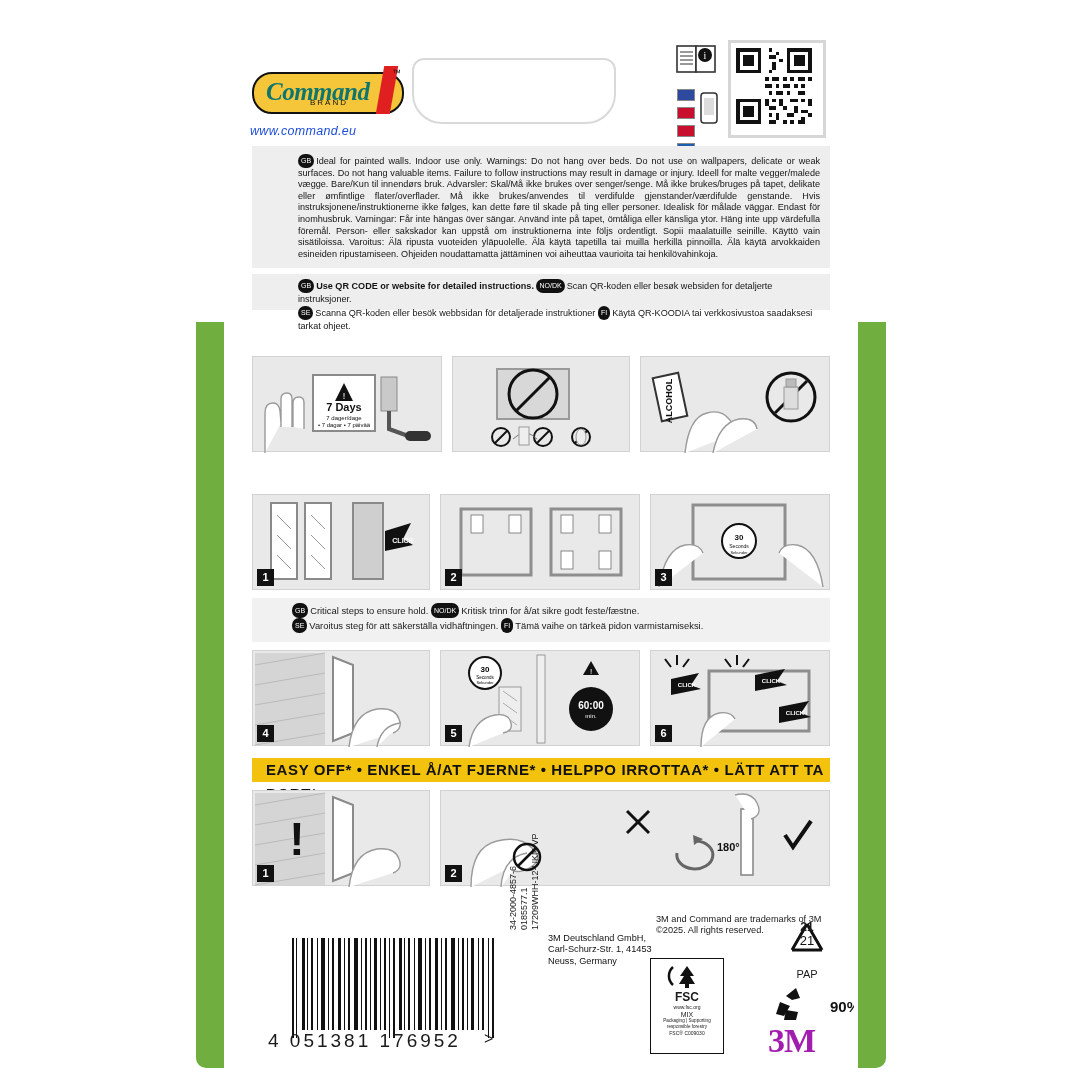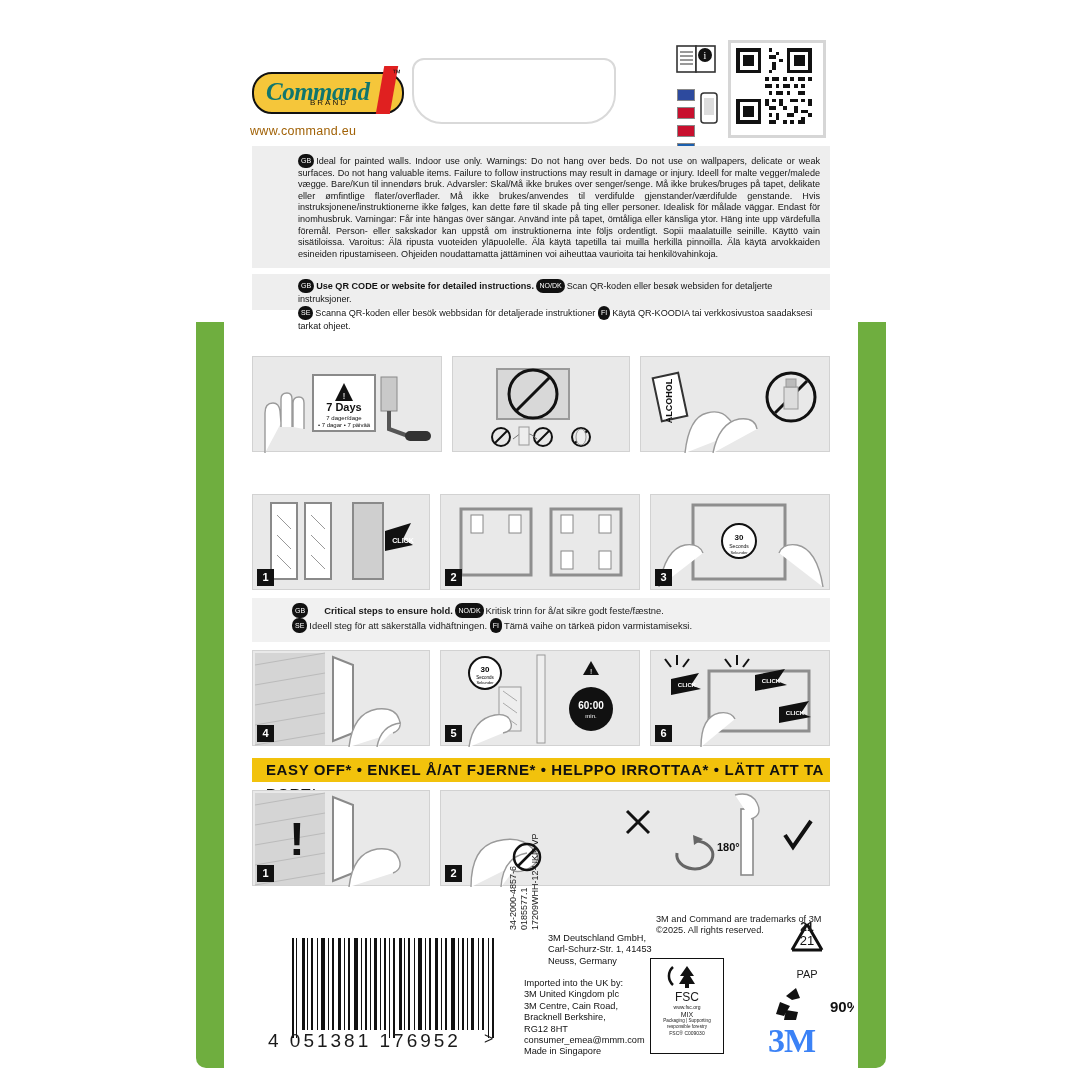--- a/index.html
+++ b/index.html
@@ -17,21 +17,21 @@
   
   .hang-tab{position:absolute;left:412px;top:58px;width:200px;height:62px;border:2px solid #d9d9d9;border-radius:12px 12px 30px 30px;background:#fff;}
 
   
   .logo{position:absolute;left:252px;top:68px;width:160px;height:46px;}
   .logo-oval{position:absolute;left:0;top:4px;width:148px;height:38px;background:#f5c63a;border:2px solid #111;border-radius:20px;}
   .logo-text{position:absolute;left:14px;top:10px;font-family:"Liberation Serif",serif;font-weight:bold;font-style:italic;font-size:25px;color:#0f766e;letter-spacing:-0.5px;}
   .logo-flag{position:absolute;left:128px;top:-2px;width:14px;height:48px;background:#e02020;transform:skewX(-10deg);}
   .logo-tm{position:absolute;left:140px;top:0px;font-size:9px;color:#111;}
   .logo-brand{position:absolute;left:58px;top:30px;font-size:8px;letter-spacing:2px;color:#111;}
-  .logo-url{position:absolute;left:250px;top:124px;font-size:12.5px;color:#a16207;letter-spacing:.3px;}
+  .logo-url{position:absolute;left:250px;top:124px;font-size:12.5px;color:#1d4ed8;letter-spacing:.3px;font-style:italic;}
 
   
   .qr-box{position:absolute;left:728px;top:40px;width:92px;height:92px;background:#fff;border:3px solid #d6d6d6;}
   .qr{position:absolute;left:736px;top:48px;width:76px;height:76px;}
   .book-ico{position:absolute;left:676px;top:42px;width:44px;height:34px;}
   .flags{position:absolute;left:676px;top:88px;width:44px;height:42px;}
   .flag{width:18px;height:12px;border:1px solid #888;box-sizing:border-box;display:inline-block;margin:1px;}
   .phone-ico{position:absolute;left:700px;top:92px;width:18px;height:32px;}
 
   
@@ -53,37 +53,37 @@
   .bar.green{background:#6fae3f;top:462px;}
   .bar.yellow{background:#f2c20c;color:#111;top:758px;}
 
   
   .panel{position:absolute;background:#e9e9e9;border:1px solid #d2d2d2;box-sizing:border-box;}
   .num{position:absolute;left:4px;bottom:3px;width:17px;height:17px;background:#111;color:#fff;font-size:11px;font-weight:bold;line-height:17px;text-align:center;}
 
   
   .crit{position:absolute;left:252px;top:598px;width:578px;height:44px;background:#f1f1f1;padding:5px 34px 5px 40px;box-sizing:border-box;}
   .crit p{margin:0;font-size:9.4px;line-height:13px;}
-  .crit .b{font-weight:bold;margin-left:14px;}
+  .crit .b{font-weight:normal;}
   .arrow-l,.arrow-r{position:absolute;top:600px;font-size:22px;color:#333;line-height:20px;}
   .arrow-l{left:258px;}
   .arrow-r{left:806px;}
 
   
   .barcode{position:absolute;left:290px;top:938px;width:206px;height:108px;}
   .bc-num{position:absolute;left:268px;top:1030px;font-size:19px;letter-spacing:3px;font-family:"Liberation Sans",sans-serif;}
   .vert-codes{position:absolute;left:508px;top:930px;height:130px;font-size:9px;line-height:11px;transform:rotate(-90deg);transform-origin:left top;white-space:nowrap;}
   .addr{position:absolute;font-size:9.2px;line-height:11.4px;color:#111;}
   .addr1{left:548px;top:914px;margin-top:19px;}
   .addr2{left:524px;top:978px;}
   .tm-note{left:624px;top:914px;position:absolute;font-size:9.2px;line-height:11.4px;}
   .fsc{position:absolute;left:650px;top:958px;width:74px;height:96px;border:1.5px solid #111;box-sizing:border-box;padding:4px;font-size:6px;text-align:center;}
   .pap{position:absolute;left:772px;top:918px;width:70px;text-align:center;font-size:11px;}
   .mix90{position:absolute;left:768px;top:984px;width:86px;text-align:center;}
-  .m3{position:absolute;left:768px;top:1022px;font-family:"Liberation Serif",serif;font-weight:bold;font-size:34px;color:#3b82f6;letter-spacing:-1px;}
+  .m3{position:absolute;left:768px;top:1022px;font-family:"Liberation Serif",serif;font-weight:bold;font-size:34px;color:#a21caf;letter-spacing:-1px;}
 
   .hand{fill:#ffffff;stroke:#9a9a9a;stroke-width:1.4;}
   .frame{fill:none;stroke:#8e8e8e;stroke-width:3;}
 </style>
 </head>
 <body>
 
 <div class="page">
 
   <div class="card"></div>
@@ -288,21 +288,21 @@
       <path class="hand" d="M8 92 q6-38 26-42 q14-2 18 8" fill="#fff"></path>
       <path class="hand" d="M172 92 q-6-38-26-42 q-14-2-18 8" fill="#fff"></path>
     </svg>
   </div>
 
   <div class="arrow-l">↓</div>
   <div class="arrow-r">↓</div>
   <div class="crit">
     <p><span class="lang">GB</span><span class="b">Critical steps to ensure hold.</span>
       <span class="lang">NO/DK</span><span>Kritisk trinn for å/at sikre godt feste/fæstne.</span></p>
-    <p><span class="lang">SE</span><span>Ideell steg för att säkerställa vidhäftningen.</span>
+    <p><span class="lang">SE</span><span>Varoitus steg för att säkerställa vidhäftningen.</span>
       <span class="lang">FI</span><span>Tämä vaihe on tärkeä pidon varmistamiseksi.</span></p>
   </div>
 
   <div class="panel" style="left:252px;top:650px;width:178px;height:96px;">
     <div class="num">4</div>
     <svg viewBox="0 0 178 96" width="178" height="96">
       <rect x="2" y="2" width="70" height="92" fill="#d5d5d5"></rect>
       <g stroke="#bbb">
           <line x1="2" y1="14" x2="72" y2="2"></line>
           <line x1="2" y1="34" x2="72" y2="22"></line>
@@ -441,37 +441,30 @@
   <div class="bc-num">4  051381 176952</div>
   <div style="position:absolute;left:484px;top:1030px;font-size:16px;">&gt;</div>
 
   <div class="vert-codes" style="white-space:pre;"><span>34-2000-4857-6
 0185577.1
 17209WHH-12-UKN-VP</span></div>
 
   <div class="addr addr1" style="white-space:pre;"><span>3M Deutschland GmbH,
 Carl-Schurz-Str. 1, 41453
 Neuss, Germany</span></div>
-  <div class="addr addr2" style="white-space:pre;"><span>Imported into the UK by:
-3M United Kingdom plc
-3M Centre, Cain Road,
-Bracknell Berkshire,
-RG12 8HT
-consumer_emea@mmm.com
-Made in Singapore</span></div>
   <div class="tm-note" style="white-space:pre;margin-left:32px;"><span>3M and Command are trademarks of 3M
 ©2025. All rights reserved.</span></div>
 
   <div class="fsc">
     <svg viewBox="0 0 40 26" width="40" height="26">
       <path d="M20 3 l7 10 h-4 l5 8 h-16 l5-8 h-4 z" fill="#111"></path>
         <rect x="18" y="20" width="4" height="5" fill="#111"></rect>
       <path d="M6 4 a12 12 0 0 0 0 18" stroke="#111" stroke-width="2.5" fill="none"></path>
     </svg>
-    <div style="font-weight:normal;font-size:12px;">FSC</div>
+    <div style="font-weight:bold;font-size:12px;">FSC</div>
     <div style="font-size:5px;">www.fsc.org</div>
     <div style="font-size:7px;margin-top:1px;">MIX</div>
     <div style="font-size:4.6px;line-height:5.6px;white-space:pre;">Packaging | Supporting
 responsible forestry</div>
     <div style="font-size:5px;margin-top:1px;">FSC® C009030</div>
   </div>
 
   <div class="pap">
     <svg viewBox="0 0 58 50" width="58" height="50">
       <g fill="none" stroke="#111" stroke-width="3">

